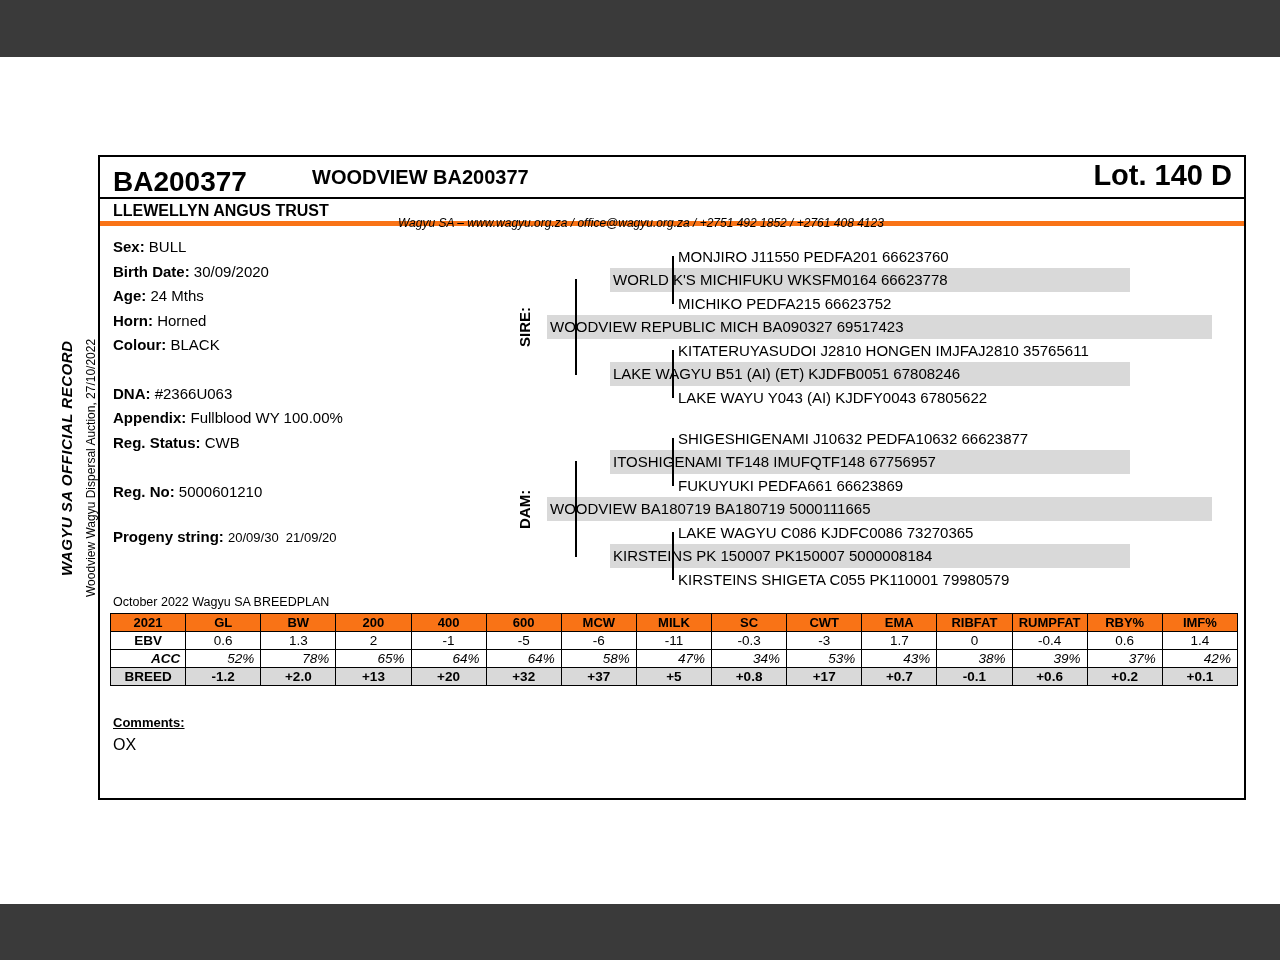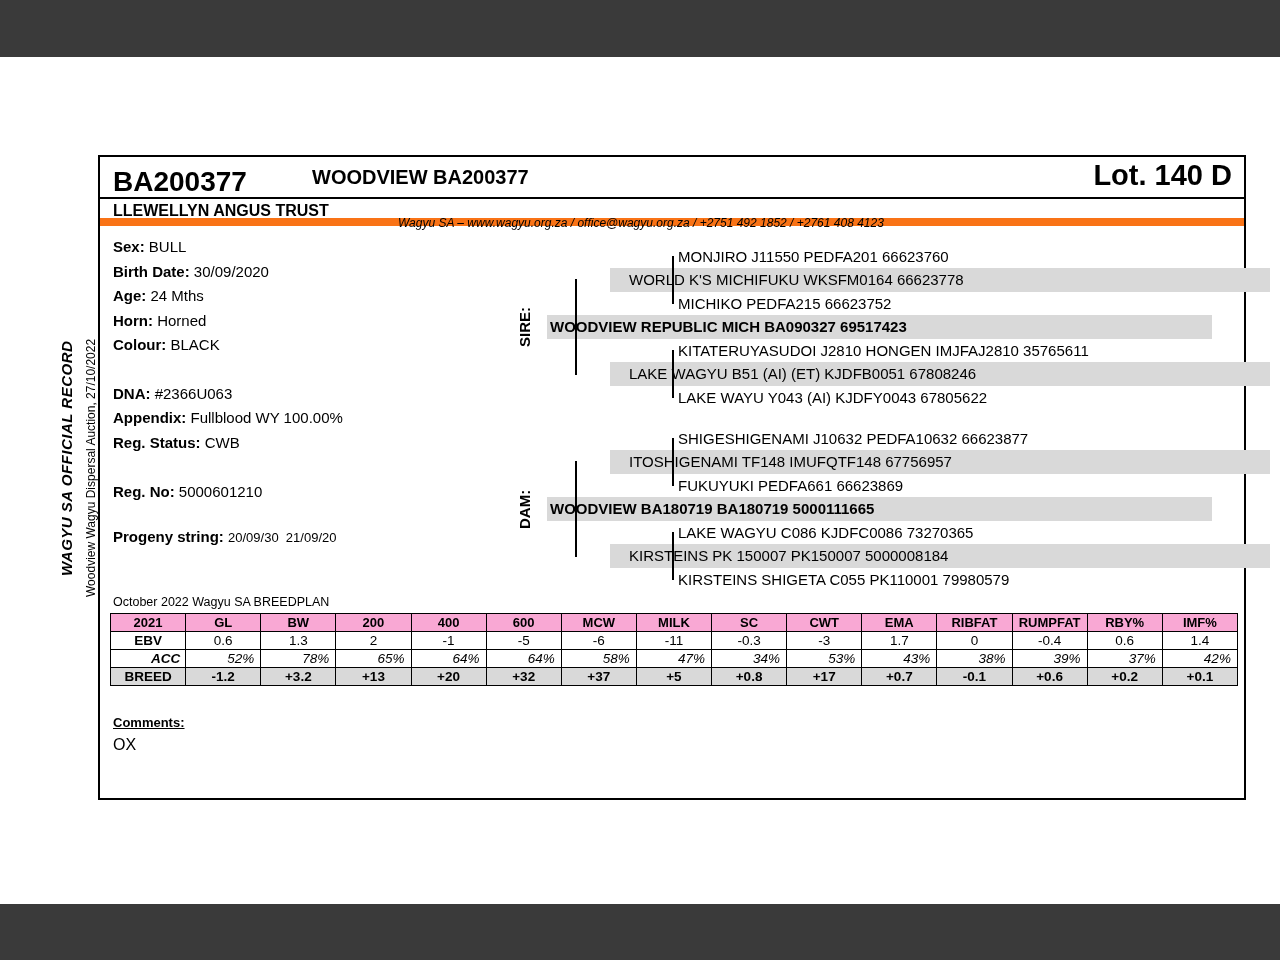--- a/index.html
+++ b/index.html
@@ -30,58 +30,58 @@
     position:absolute; left:98px; top:155px;
     width:1148px; height:645px;
     border:2px solid #000; background:#fff;
   }
 
   .hdr { position:absolute; left:0; top:0; width:100%; height:42px; border-bottom:2px solid #000; }
   .hdr .code { position:absolute; left:13px; top:9px; font-size:28px; font-weight:bold; }
   .hdr .name { position:absolute; left:212px; top:9px; font-size:20px; font-weight:bold; }
   .hdr .lot  { position:absolute; right:12px; top:2px; font-size:29px; font-weight:bold; }
 
-  .sub { position:absolute; left:0; top:42px; width:100%; height:27px; border-bottom:8px solid #f97316;text-align:center; }
+  .sub { position:absolute; left:0; top:42px; width:100%; height:27px; border-bottom:5px solid #f97316;text-align:center; }
   .sub .owner   { position:absolute; left:13px; top:3px; font-size:16px; font-weight:bold; }
   .sub .contact { position:absolute; left:298px; top:7px; font-size:12px; font-style:italic;margin-top:10px; }
 
   .info { position:absolute; left:13px; top:78px; width:410px; }
   .irow { height:24.5px; line-height:24.5px; font-size:15px; white-space:nowrap; }
   .irow b { font-weight:bold;text-align:center; }
   .irow .small { font-size:13px; white-space:pre; }
   .gap24 { margin-top:24px; }
   .gap25 { margin-top:25px; }
   .gap16 { margin-top:20px; }
 
   .vlabel { font-weight:bold; font-size:15px; }
   .vlabel.sire { left:416px; top:128px; height:84px; }
   .vlabel.dam  { left:416px; top:310px; height:84px; }
 
   .tree { position:absolute; left:440px; width:672px; height:164px; }
   .tree.sire { top:88px; }
   .tree.dam  { top:270px; }
   .trow { height:23.43px; line-height:23.43px; font-size:15px; white-space:nowrap; overflow:hidden; }
   .trow.g3 { padding-left:138px; }
-  .trow.g2 { margin-left:70px; width:660px; background:#d9d9d9; padding-left:19px; }
-  .trow.g1 { margin-left:7px; width:665px; background:#d9d9d9; padding-left:3px; font-weight:bold; }
+  .trow.g2 { margin-left:70px; width:520px; background:#d9d9d9; padding-left:3px; }
+  .trow.g1 { margin-left:7px; width:665px; background:#d9d9d9; padding-left:3px; font-weight:normal; }
   .cline { position:absolute; width:2px; background:#000; }
   .cline.a { left:132px; top:11px; height:48px; }
   .cline.b { left:132px; top:105px; height:48px; }
   .cline.c { left:35px; top:34px; height:96px; }
 
   .note { position:absolute; left:13px; top:438px; font-size:12.5px; }
 
   table.ebv {
     position:absolute; left:10px; top:456px; width:1128px;
     border-collapse:collapse; table-layout:fixed; font-size:13.5px;
   }
   table.ebv th, table.ebv td {
     border:1.5px solid #000; height:18px; text-align:center; padding:0 1px; overflow:hidden;
   }
-  table.ebv th { font-weight:bold; background:#f9a8d4; font-size:13px; }
+  table.ebv th { font-weight:bold; background:#f97316; font-size:13px; }
   table.ebv td.rl { font-weight:bold; }
   tr.accrow td { font-style:italic;padding-left:36px; }
   tr.breedrow td { font-weight:bold; background:#d9d9d9; }
 
   .comments { position:absolute; left:13px; top:556px; }
   .comments .clabel { font-size:13px; font-weight:bold; text-decoration:underline; }
   .comments .cvalue { font-size:16px; margin-top:5px; }
 </style>
 </head>
 <body>
@@ -198,21 +198,21 @@
       <td>53%</td>
       <td>43%</td>
       <td>38%</td>
       <td>39%</td>
       <td>37%</td>
       <td>42%</td>
     </tr>
     <tr class="breedrow">
       <td class="rl">BREED</td>
       <td>-1.2</td>
-      <td>+3.2</td>
+      <td>+2.0</td>
       <td>+13</td>
       <td>+20</td>
       <td>+32</td>
       <td>+37</td>
       <td>+5</td>
       <td>+0.8</td>
       <td>+17</td>
       <td>+0.7</td>
       <td>-0.1</td>
       <td>+0.6</td>

